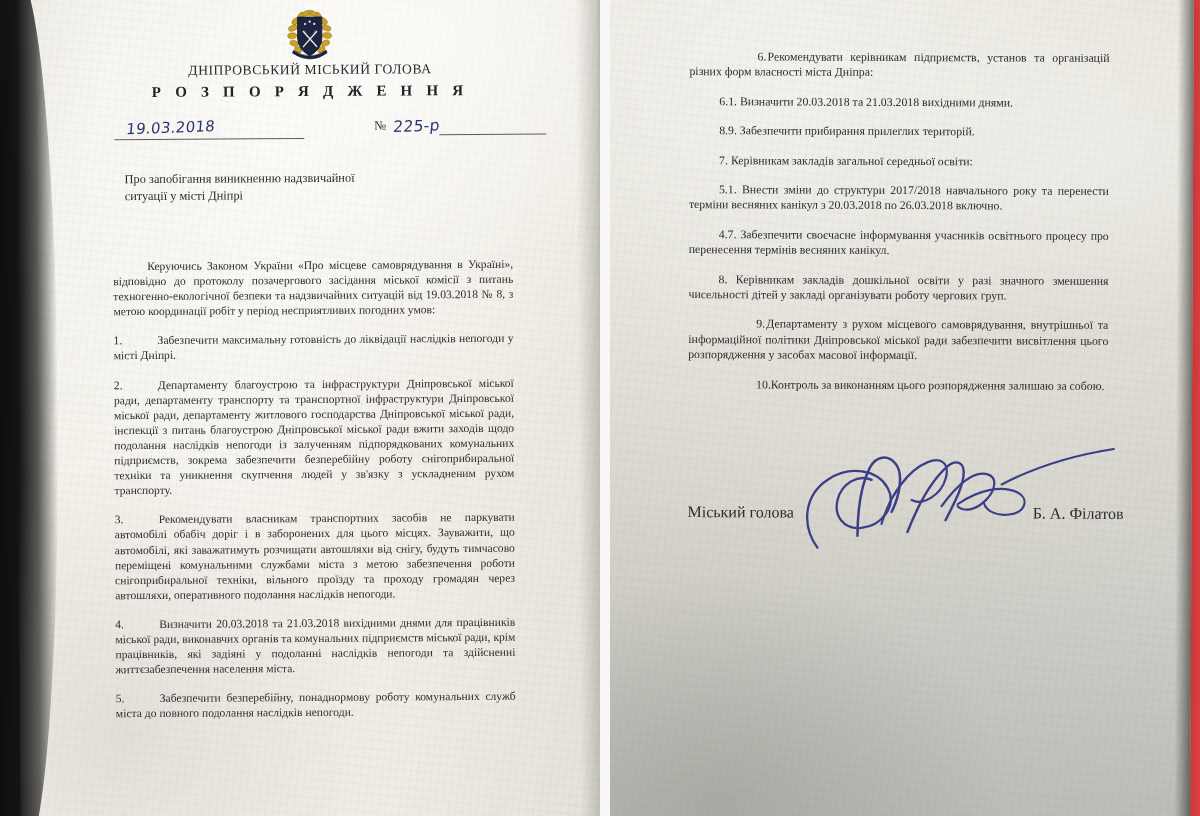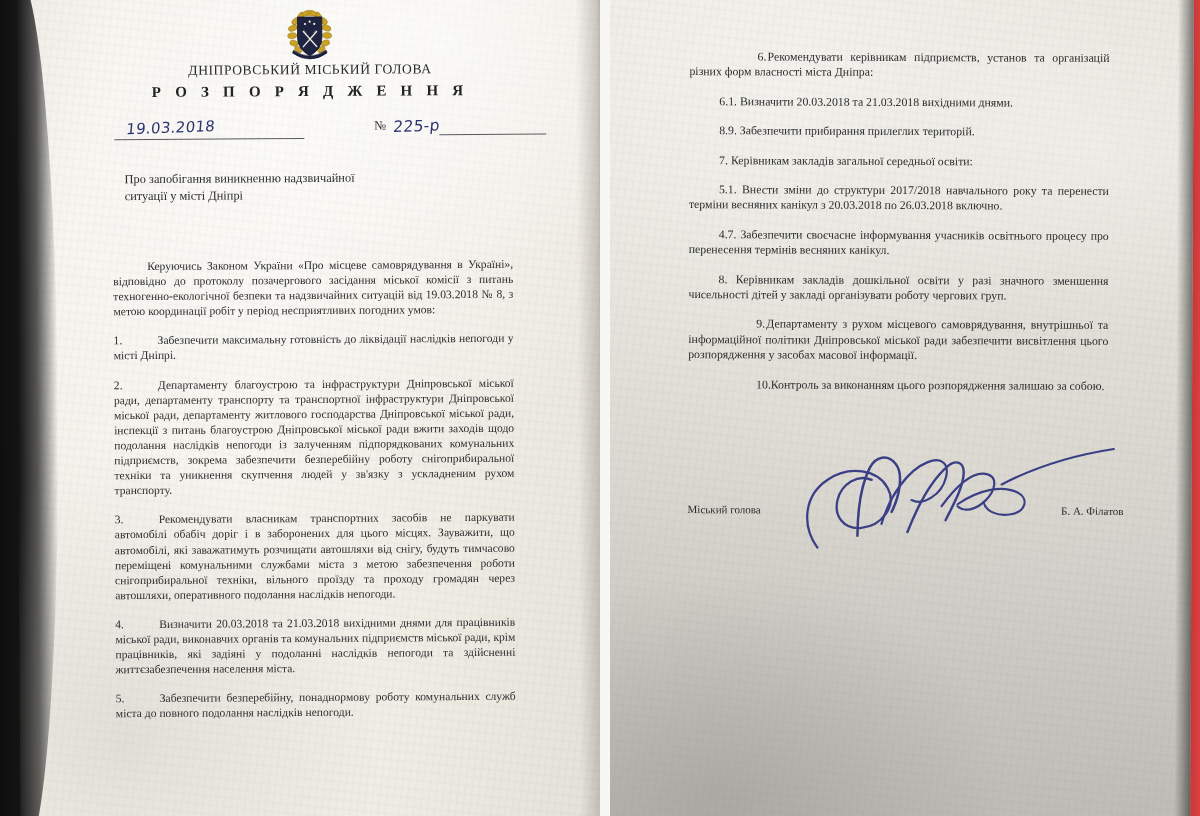--- a/index.html
+++ b/index.html
@@ -233,21 +233,21 @@
   
   .sig-block {
     position: absolute;
     left: 82px; top: 508px;
     width: 436px;
     height: 40px;
   }
   .sig-label, .sig-name {
     position: absolute;
     top: 8px;
-    font-size: 11px;
+    font-size: 16px;
     color: #2c2c2e;
   }
   .sig-label { left: 0; }
   .sig-name { right: 0; font-family: Liberation Serif, serif; }
   .sig-ink {
     position: absolute;
     left: 108px; top: -56px;
     width: 330px; height: 118px;
     pointer-events: none;
   }

